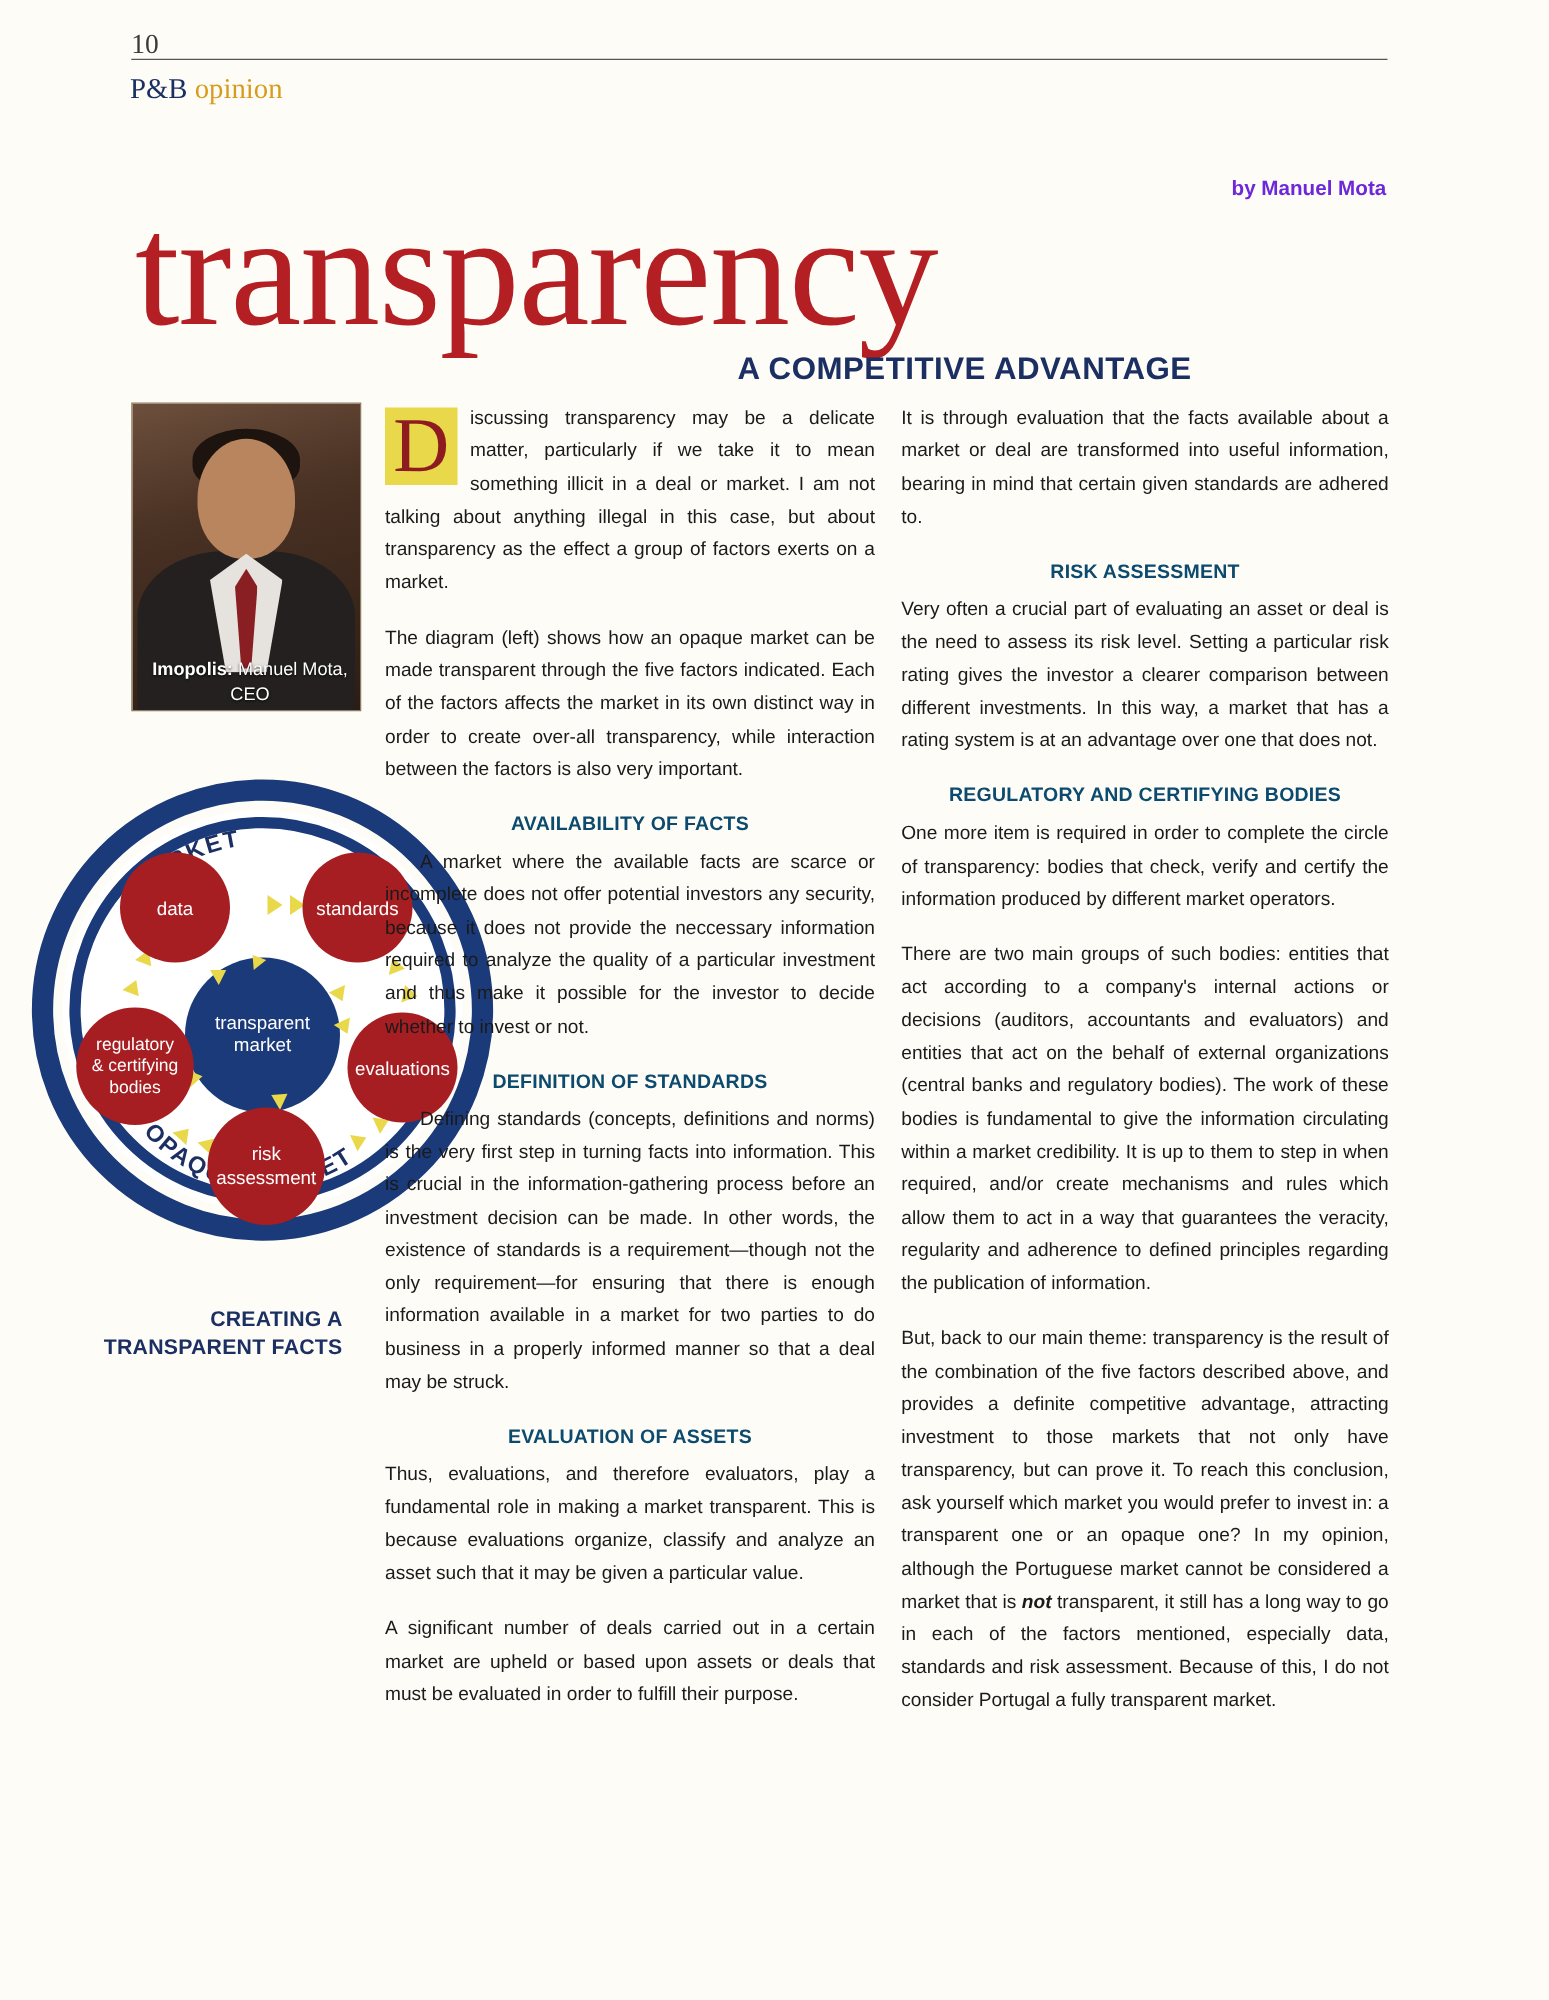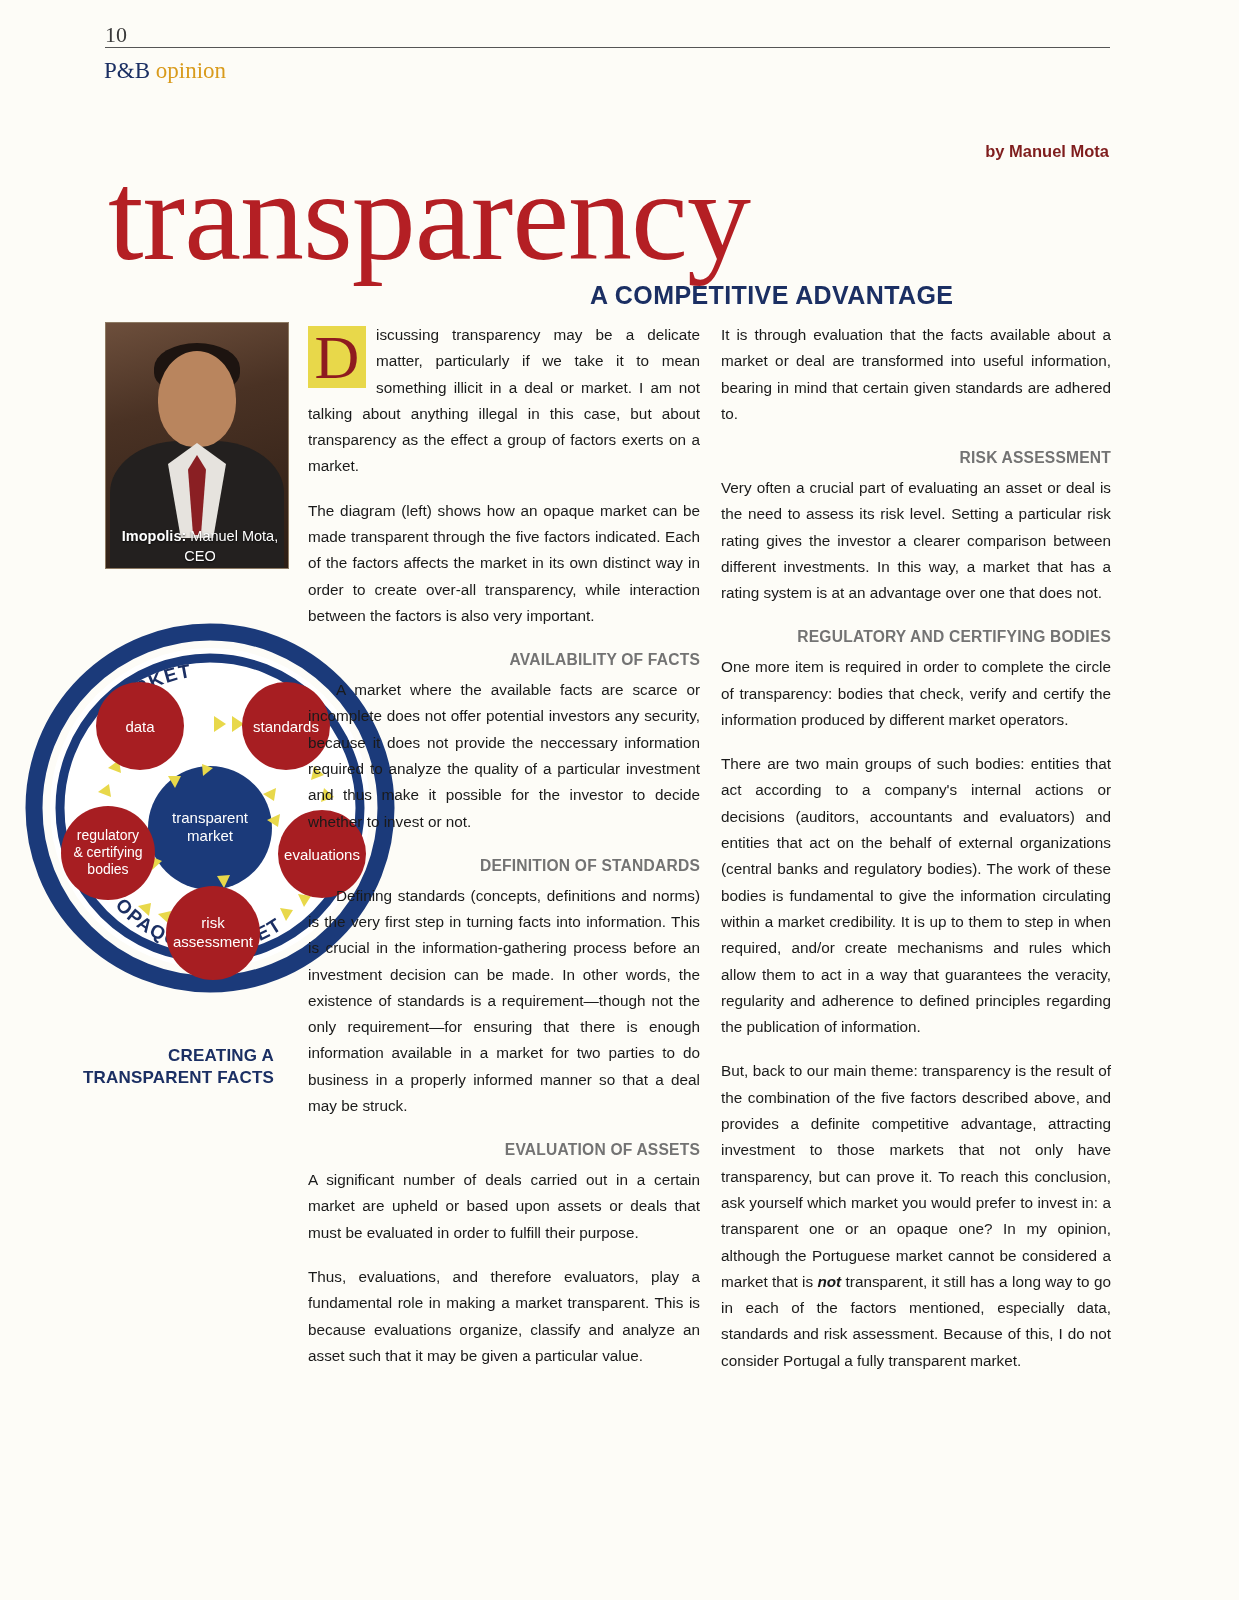--- a/index.html
+++ b/index.html
@@ -41,21 +41,21 @@
     font-size: 23px;
   }
   .kicker .pb { color: #1b2f63; }
   .kicker .op { color: #d99b1c; }
 
   .byline {
     position: absolute;
     right: 130px;
     top: 142px;
     font-size: 16.5px;
-    color: #7f1d1d;
+    color: #6d28d9;
     font-weight: bold;
   }
 
   
   .masthead {
     position: absolute;
     left: 108px;
     top: 152px;
     width: 1010px;
     font-family: "Liberation Serif", serif;
@@ -166,23 +166,23 @@
     text-align: justify;
   }
   .col-left  { left: 308px; top: 322px; width: 392px; }
   .col-right { left: 721px; top: 322px; width: 390px; }
 
   .col p { margin: 0 0 18px 0; }
   .col h3 {
     margin: 4px 0 3px 0;
     font-size: 15.6px;
     font-weight: bold;
-    color: #737373;
+    color: #0c4a6e;
     letter-spacing: 0.2px;
-    text-align: right;
+    text-align: center;
   }
   .dropcap-para { position: relative; min-height: 60px; }
   .dropcap {
     float: left;
     background: #e8d84a;
     color: #8e1b1f;
     font-family: "Liberation Serif", serif;
     font-size: 62px;
     line-height: 62px;
     width: 58px;
@@ -309,22 +309,22 @@
 </div>
 
 <div class="col col-left">
   <p class="dropcap-para"><span class="dropcap">D</span><span>iscussing transparency may be a delicate matter, particularly if we take it to mean something illicit in a deal or market. I am not talking about anything illegal in this case, but about transparency as the effect a group of factors exerts on a market.</span></p>
   <p>The diagram (left) shows how an opaque market can be made transparent through the five factors indicated. Each of the factors affects the market in its own distinct way in order to create over-all transparency, while interaction between the factors is also very important.</p>
   <h3>AVAILABILITY OF FACTS</h3>
   <p class="indent">A market where the available facts are scarce or incomplete does not offer potential investors any security, because it does not provide the neccessary information required to analyze the quality of a particular investment and thus make it possible for the investor to decide whether to invest or not.</p>
   <h3>DEFINITION OF STANDARDS</h3>
   <p class="indent">Defining standards (concepts, definitions and norms) is the very first step in turning facts into information. This is crucial in the information-gathering process before an investment decision can be made. In other words, the existence of standards is a requirement—though not the only requirement—for ensuring that there is enough information available in a market for two parties to do business in a properly informed manner so that a deal may be struck.</p>
   <h3>EVALUATION OF ASSETS</h3>
+  <p>Thus, evaluations, and therefore evaluators, play a fundamental role in making a market transparent. This is because evaluations organize, classify and analyze an asset such that it may be given a particular value.</p>
   <p>A significant number of deals carried out in a certain market are upheld or based upon assets or deals that must be evaluated in order to fulfill their purpose.</p>
-  <p>Thus, evaluations, and therefore evaluators, play a fundamental role in making a market transparent. This is because evaluations organize, classify and analyze an asset such that it may be given a particular value.</p>
 </div>
 
 <div class="col col-right">
   <p>It is through evaluation that the facts available about a market or deal are transformed into useful information, bearing in mind that certain given standards are adhered to.</p>
   <h3>RISK ASSESSMENT</h3>
   <p>Very often a crucial part of evaluating an asset or deal is the need to assess its risk level. Setting a particular risk rating gives the investor a clearer comparison between different investments. In this way, a market that has a rating system is at an advantage over one that does not.</p>
   <h3>REGULATORY AND CERTIFYING BODIES</h3>
   <p>One more item is required in order to complete the circle of transparency: bodies that check, verify and certify the information produced by different market operators.</p>
   <p>There are two main groups of such bodies: entities that act according to a company's internal actions or decisions (auditors, accountants and evaluators) and entities that act on the behalf of external organizations (central banks and regulatory bodies). The work of these bodies is fundamental to give the information circulating within a market credibility. It is up to them to step in when required, and/or create mechanisms and rules which allow them to act in a way that guarantees the veracity, regularity and adherence to defined principles regarding the publication of information.</p>
   <p><span>But, back to our main theme: transparency is the result of the combination of the five factors described above, and provides a definite competitive advantage, attracting investment to those markets that not only have transparency, but can prove it. To reach this conclusion, ask yourself which market you would prefer to invest in: a transparent one or an opaque one? In my opinion, although the Portuguese market cannot be considered a market that is </span><em class="ital">not</em><span> transparent, it still has a long way to go in each of the factors mentioned, especially data, standards and risk assessment. Because of this, I do not consider Portugal a fully transparent market.</span></p>

